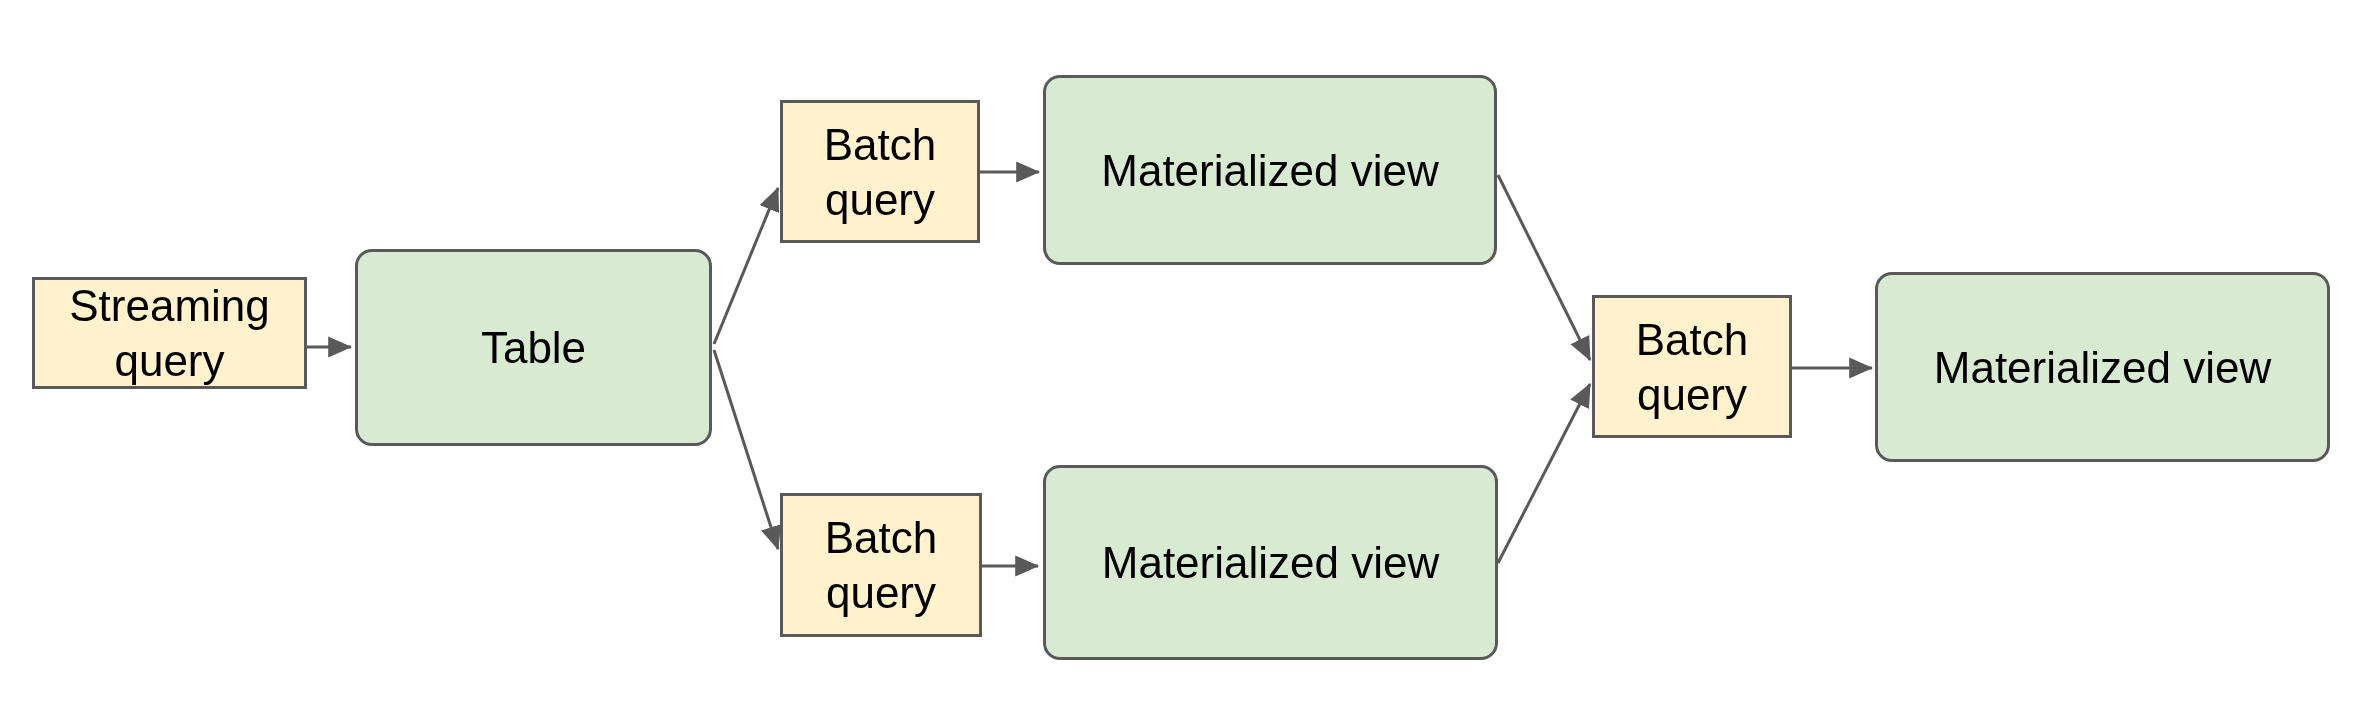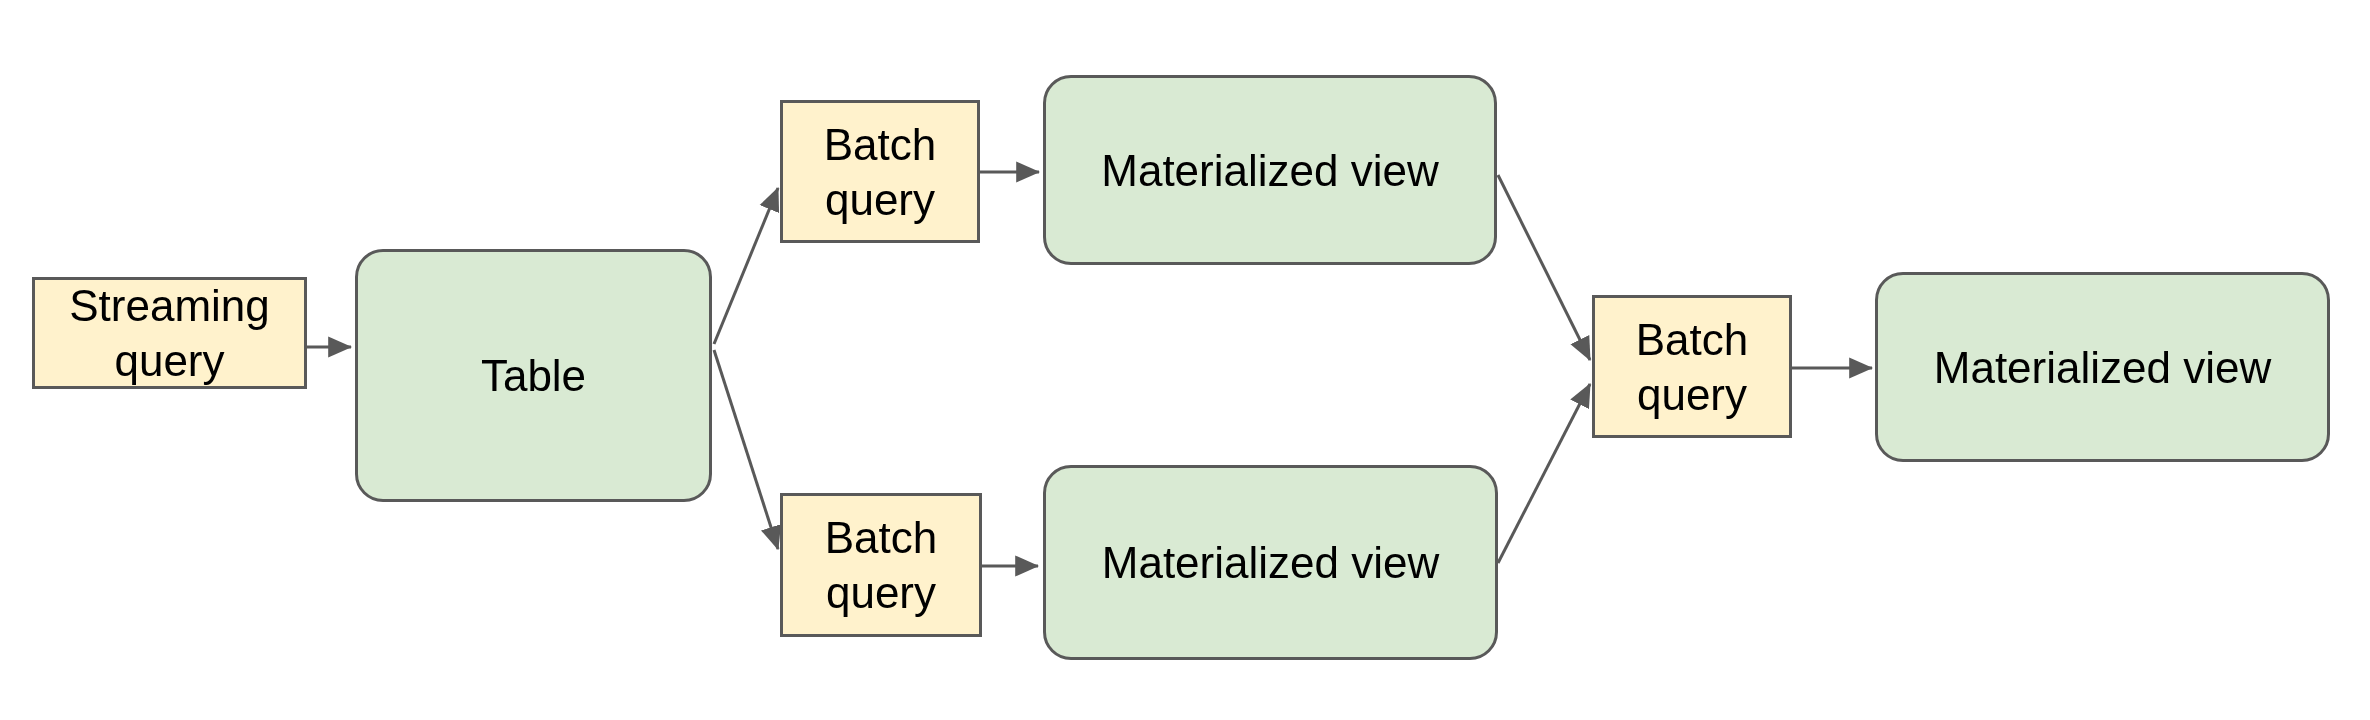--- a/index.html
+++ b/index.html
@@ -40,25 +40,25 @@
     line-height:55px;
     white-space:pre-line;
   }
   .node-query{
     background:var(--query-fill);
     border-radius:0;
     align-items:center;
   }
   .node-entity{
     background:var(--entity-fill);
-    border-radius:28px;
+    border-radius:17px;
   }
   
   .pos-streaming-query      {left:32px;   top:277px; width:275px; height:112px;}
-  .pos-table                {left:355px;  top:249px; width:357px; height:253px;}
+  .pos-table                {left:355px;  top:249px; width:357px; height:197px;}
   .pos-batch-query-top      {left:780px;  top:100px; width:200px; height:143px;}
   .pos-materialized-view-top{left:1043px; top:75px;  width:454px; height:190px;}
   .pos-batch-query-bottom   {left:780px;  top:493px; width:202px; height:144px;}
   .pos-materialized-view-bottom{left:1043px; top:465px; width:455px; height:195px;}
   .pos-batch-query-right    {left:1592px; top:295px; width:200px; height:143px;}
   .pos-materialized-view-right{left:1875px; top:272px; width:455px; height:190px;}
 
   .edges-layer line{
     stroke:var(--line);
     stroke-width:3;

